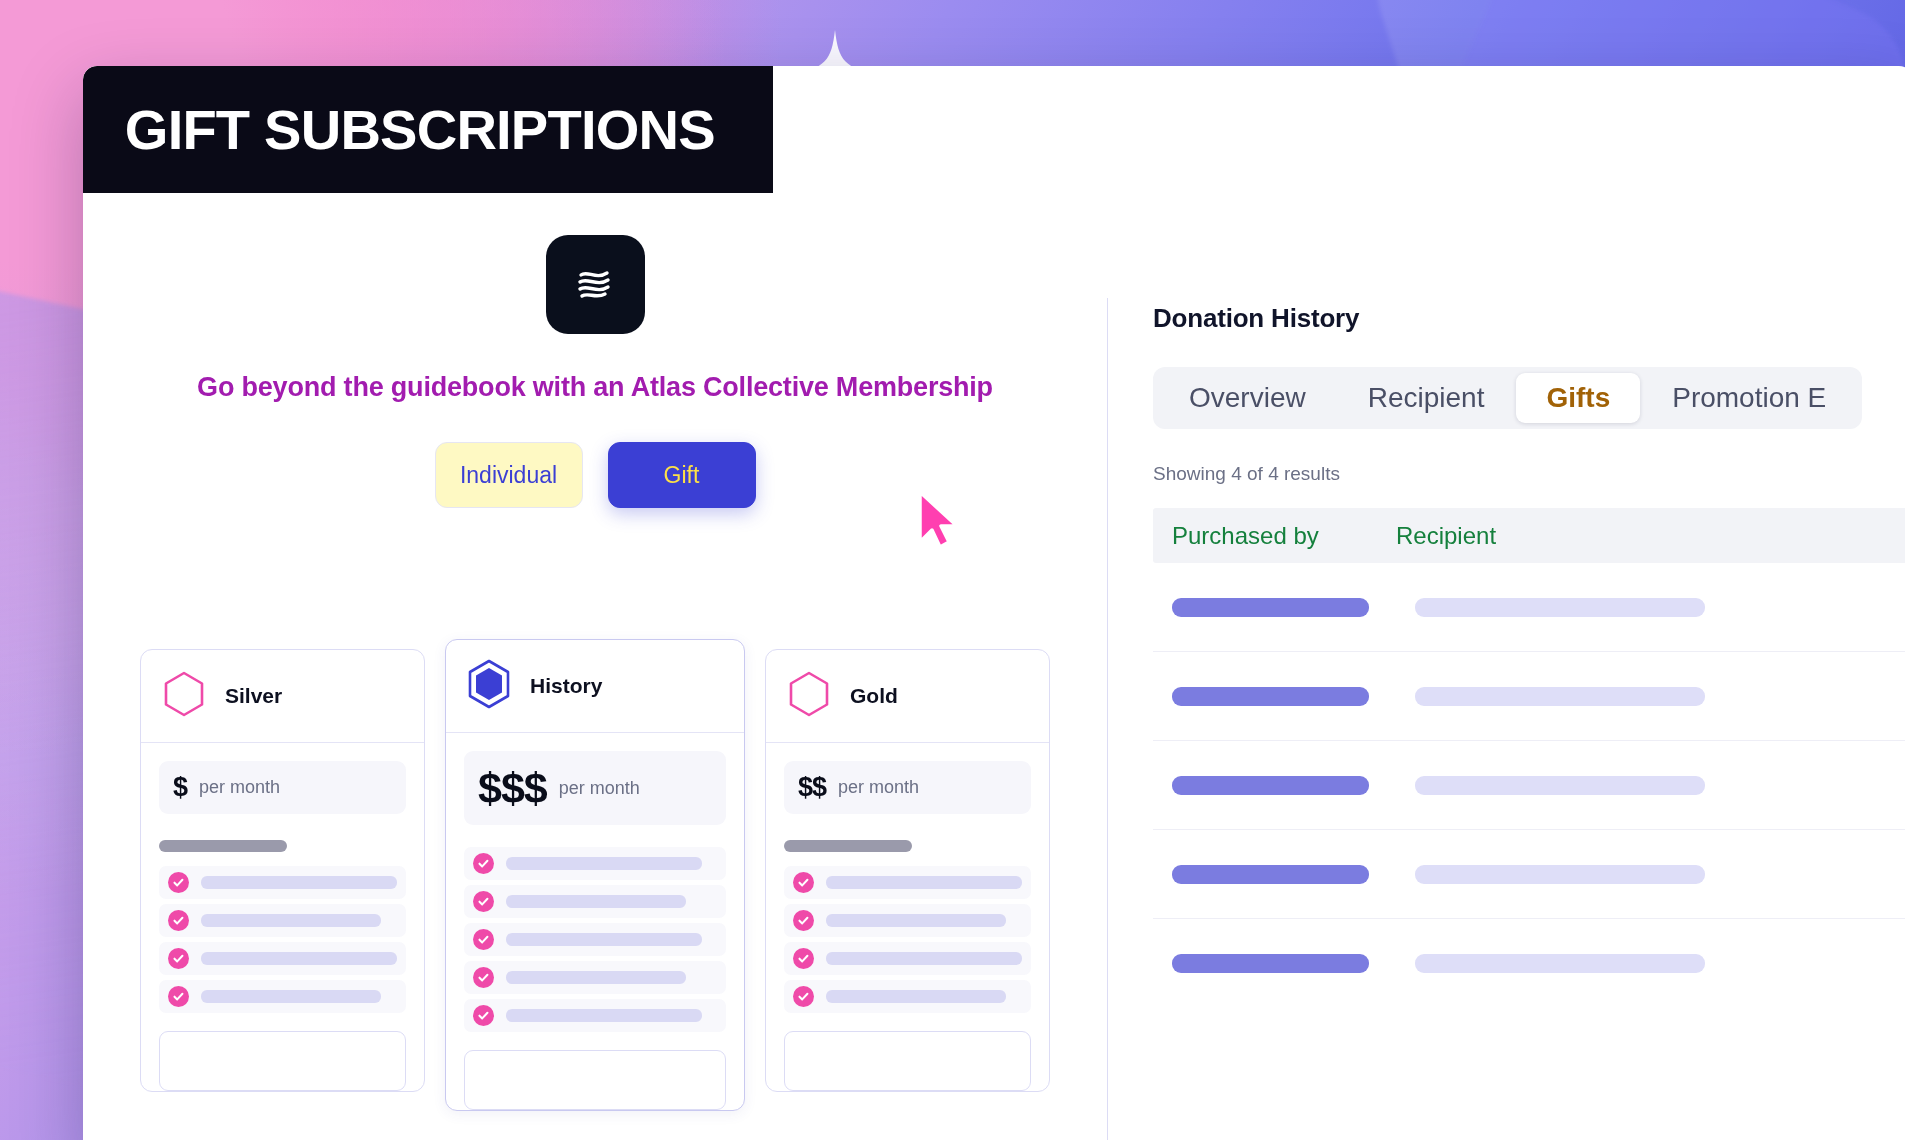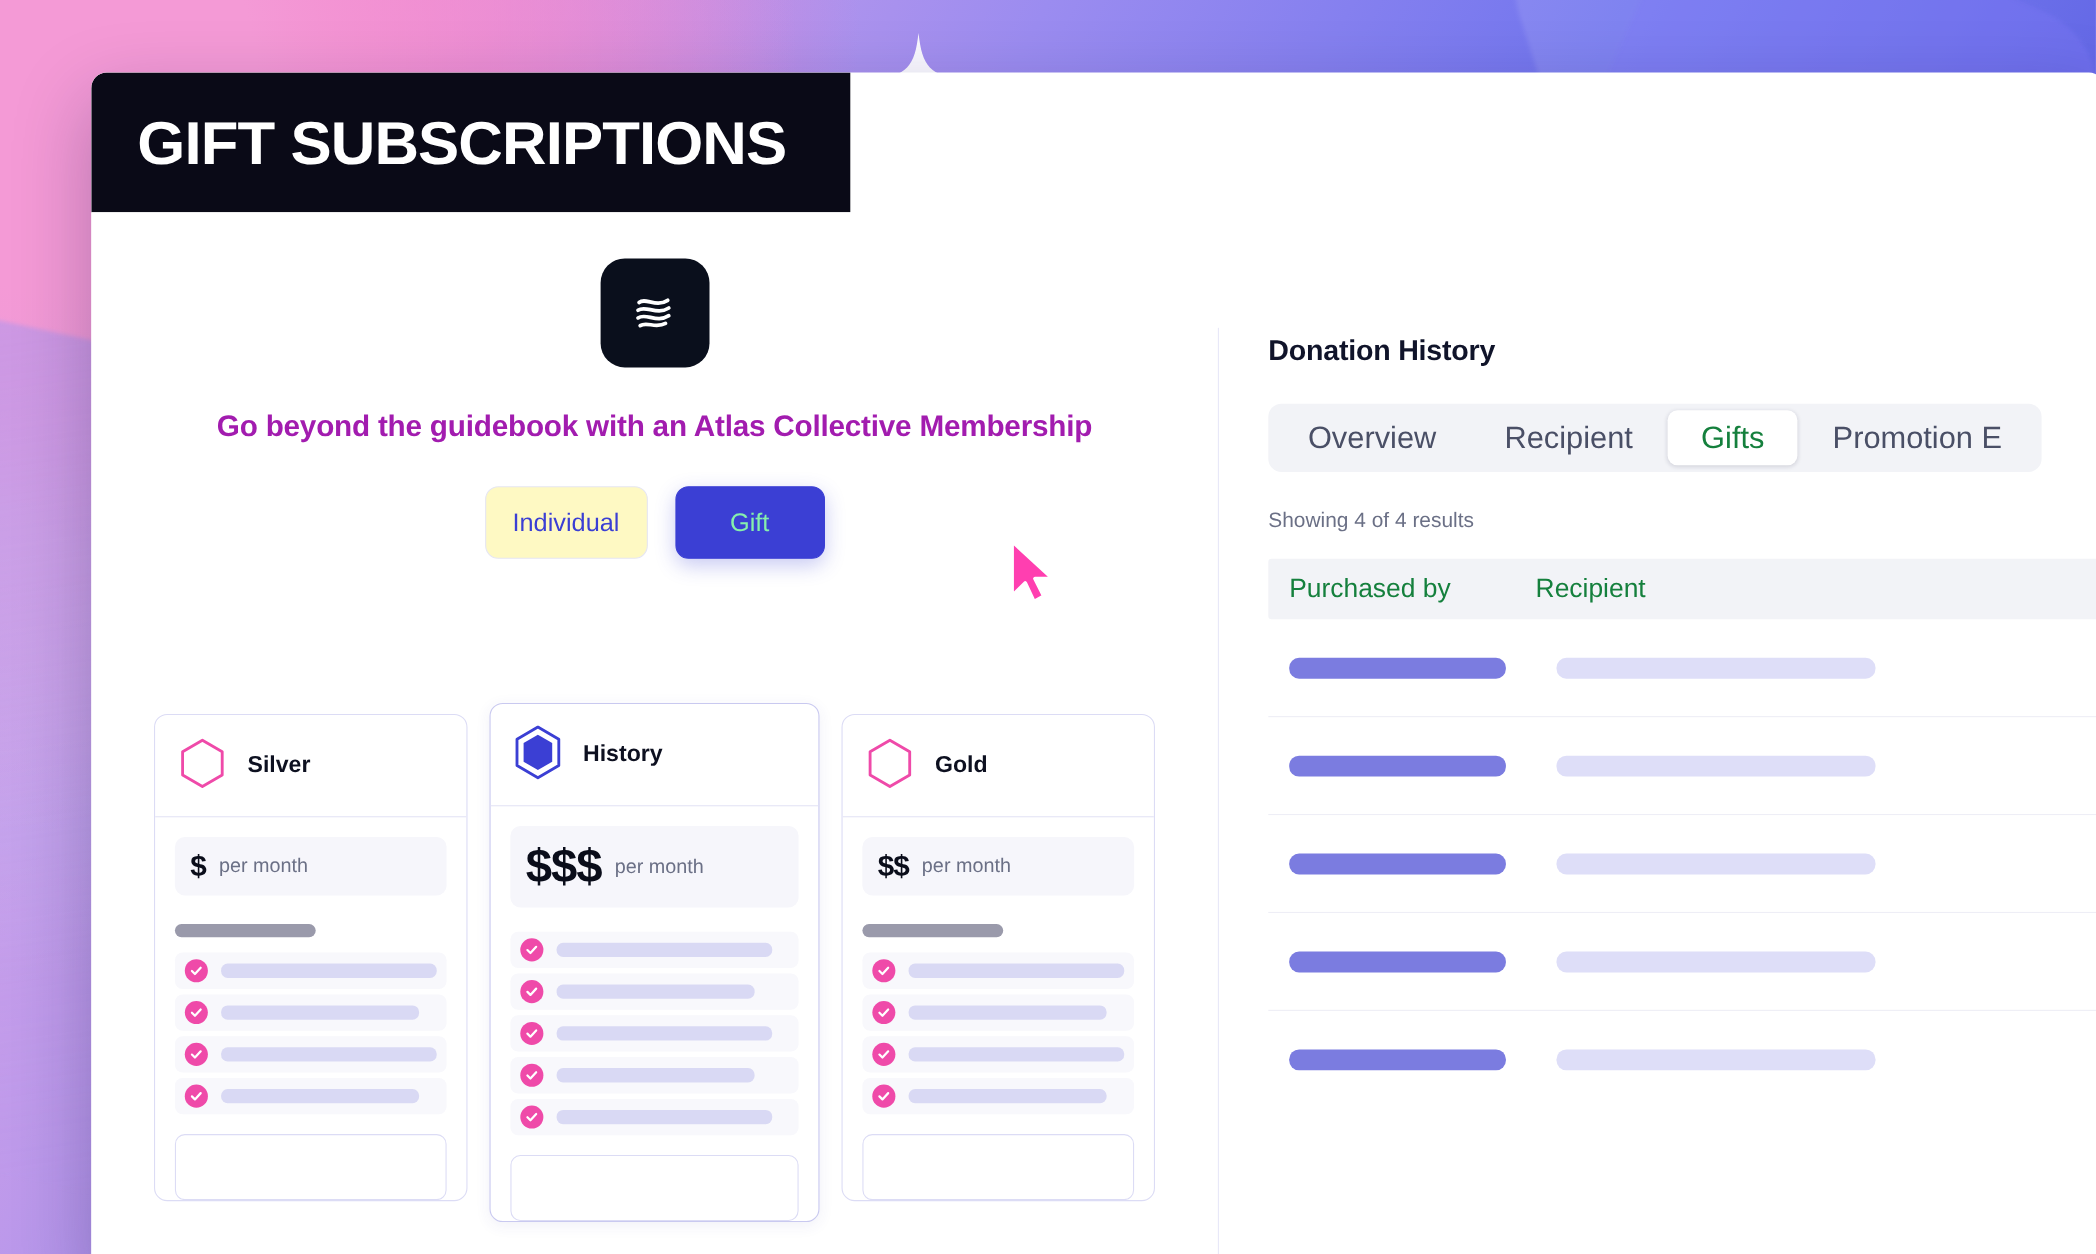--- a/index.html
+++ b/index.html
@@ -157,23 +157,23 @@
     justify-content: center;
     cursor: pointer;
     border: 1px solid #e6e6f2;
   }
   #toggle-individual {
     width: 148px;
     background: #fef9c3;
     color: #3b3fd4;
   }
   #toggle-gift {
-    width: 136px;
+    width: 148px;
     background: #3b3fd4;
-    color: #86efac;
+    color: #fde047;
     border-color: #3b3fd4;
     box-shadow: 0 6px 18px rgba(59,63,212,0.28);
   }
   #cursor {
     position: absolute;
     left: 833px; top: 48px;
     width: 46px; height: 60px;
     pointer-events: none;
   }
 
@@ -298,22 +298,22 @@
     padding: 0 30px;
     border-radius: 9px;
     display: flex;
     align-items: center;
     font-size: 28px;
     color: #4a4f66;
     cursor: pointer;
   }
   .tab.active {
     background: #ffffff;
-    color: #15803d;
-    font-weight: 400;
+    color: #a16207;
+    font-weight: 700;
     box-shadow: 0 1px 4px rgba(20,20,60,0.14);
   }
   #results-count {
     margin-top: 34px;
     font-size: 19px;
     color: #6b7086;
   }
   #table {
     margin-top: 23px;
     width: 760px;

